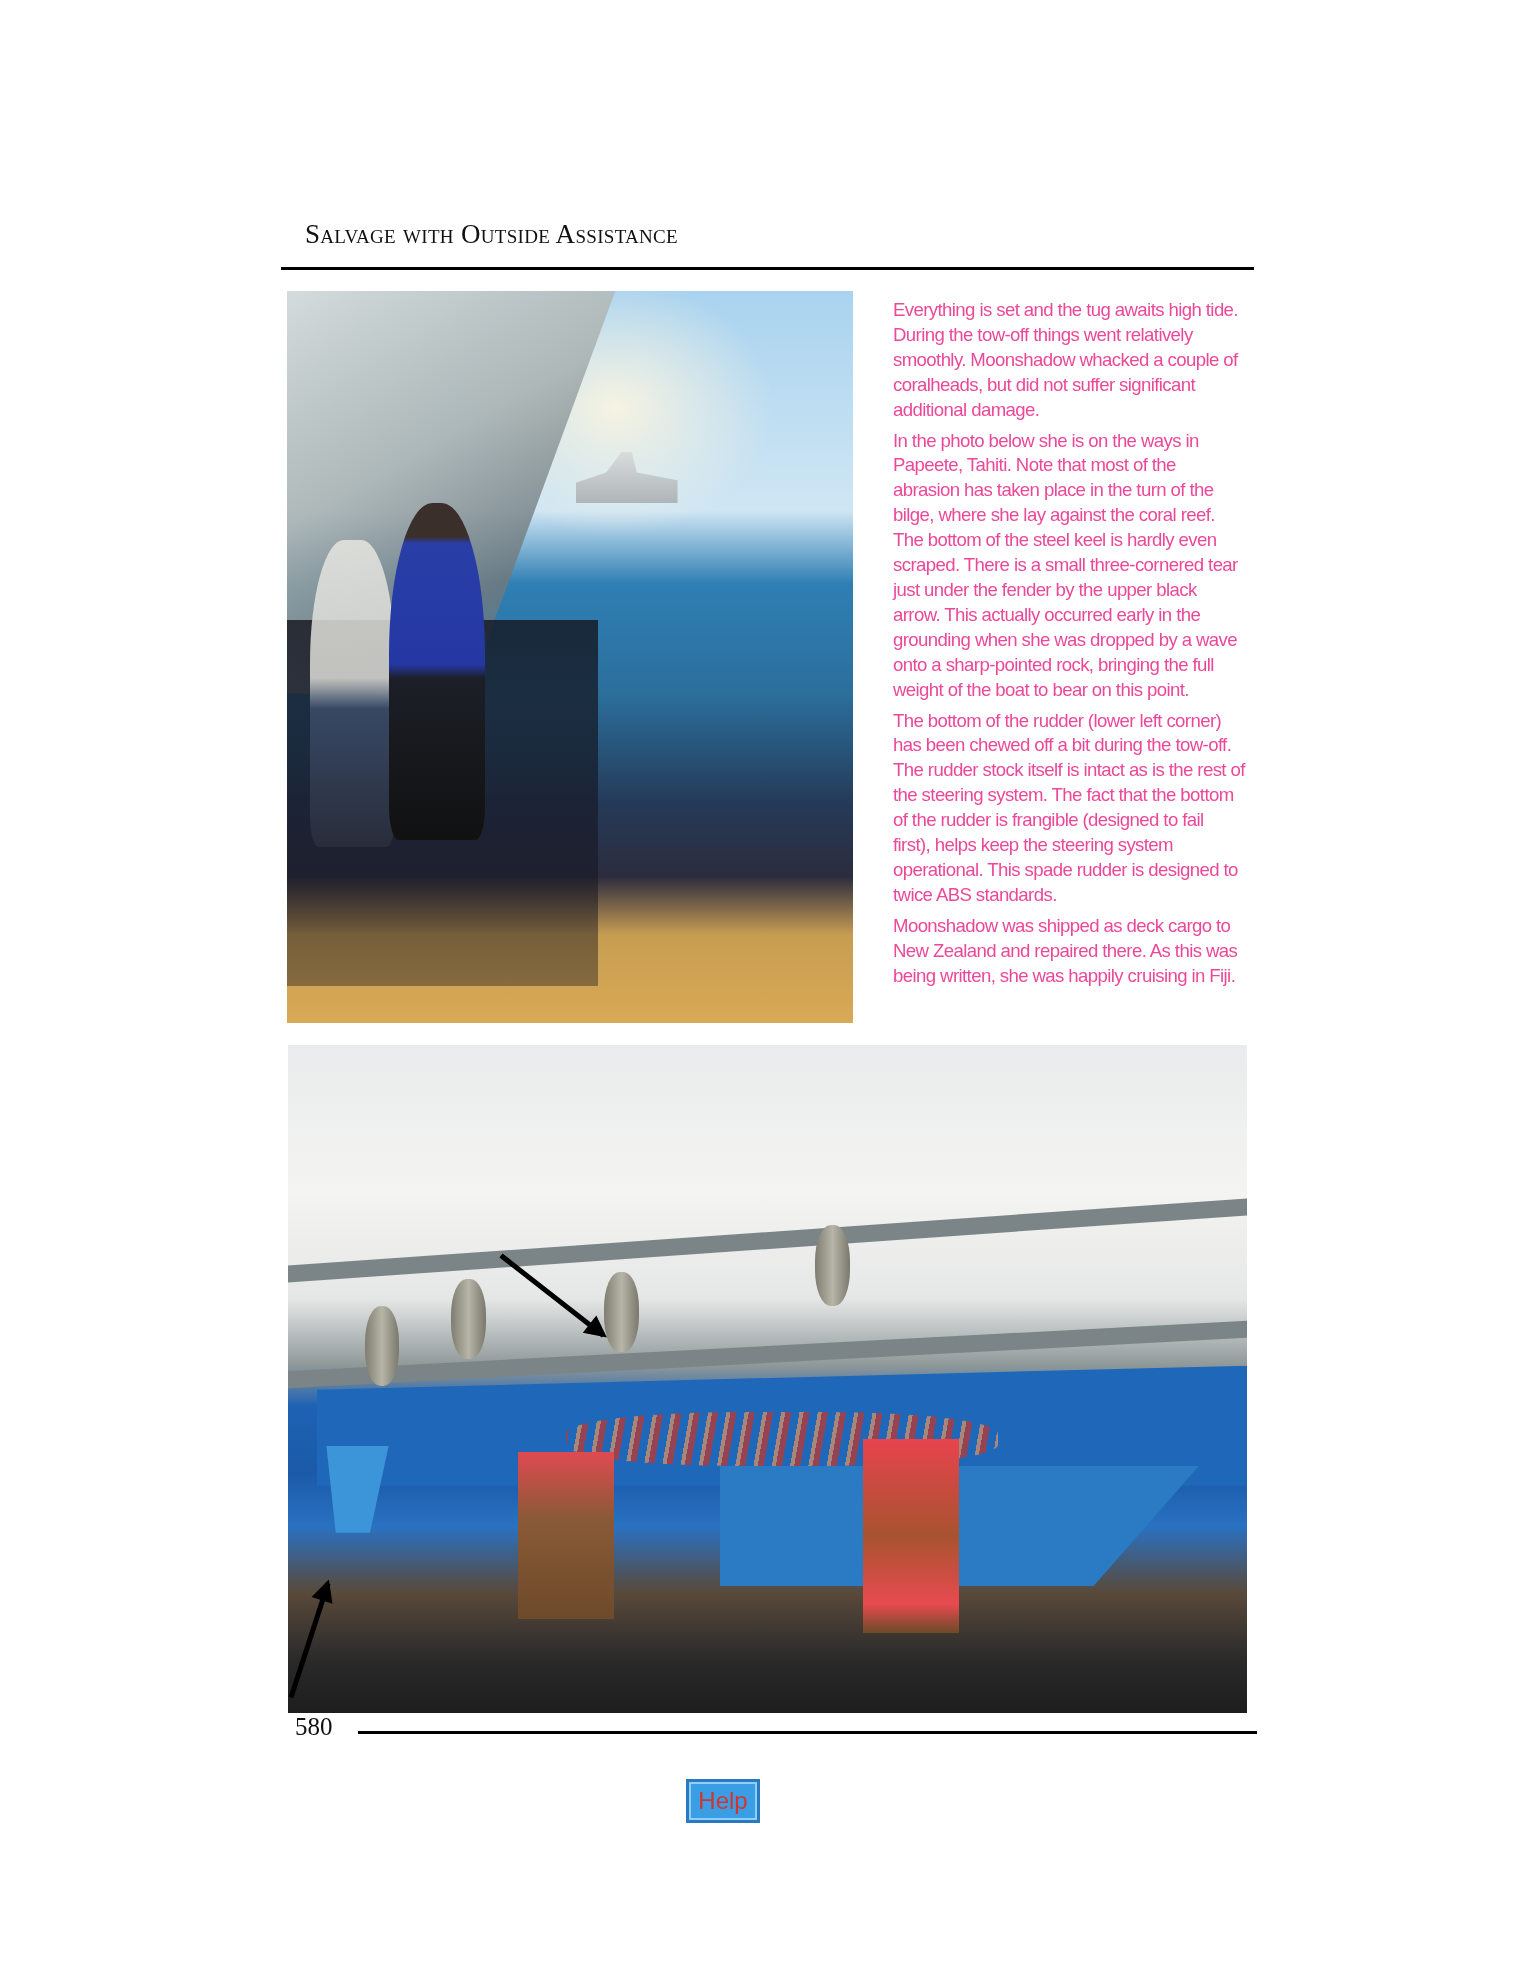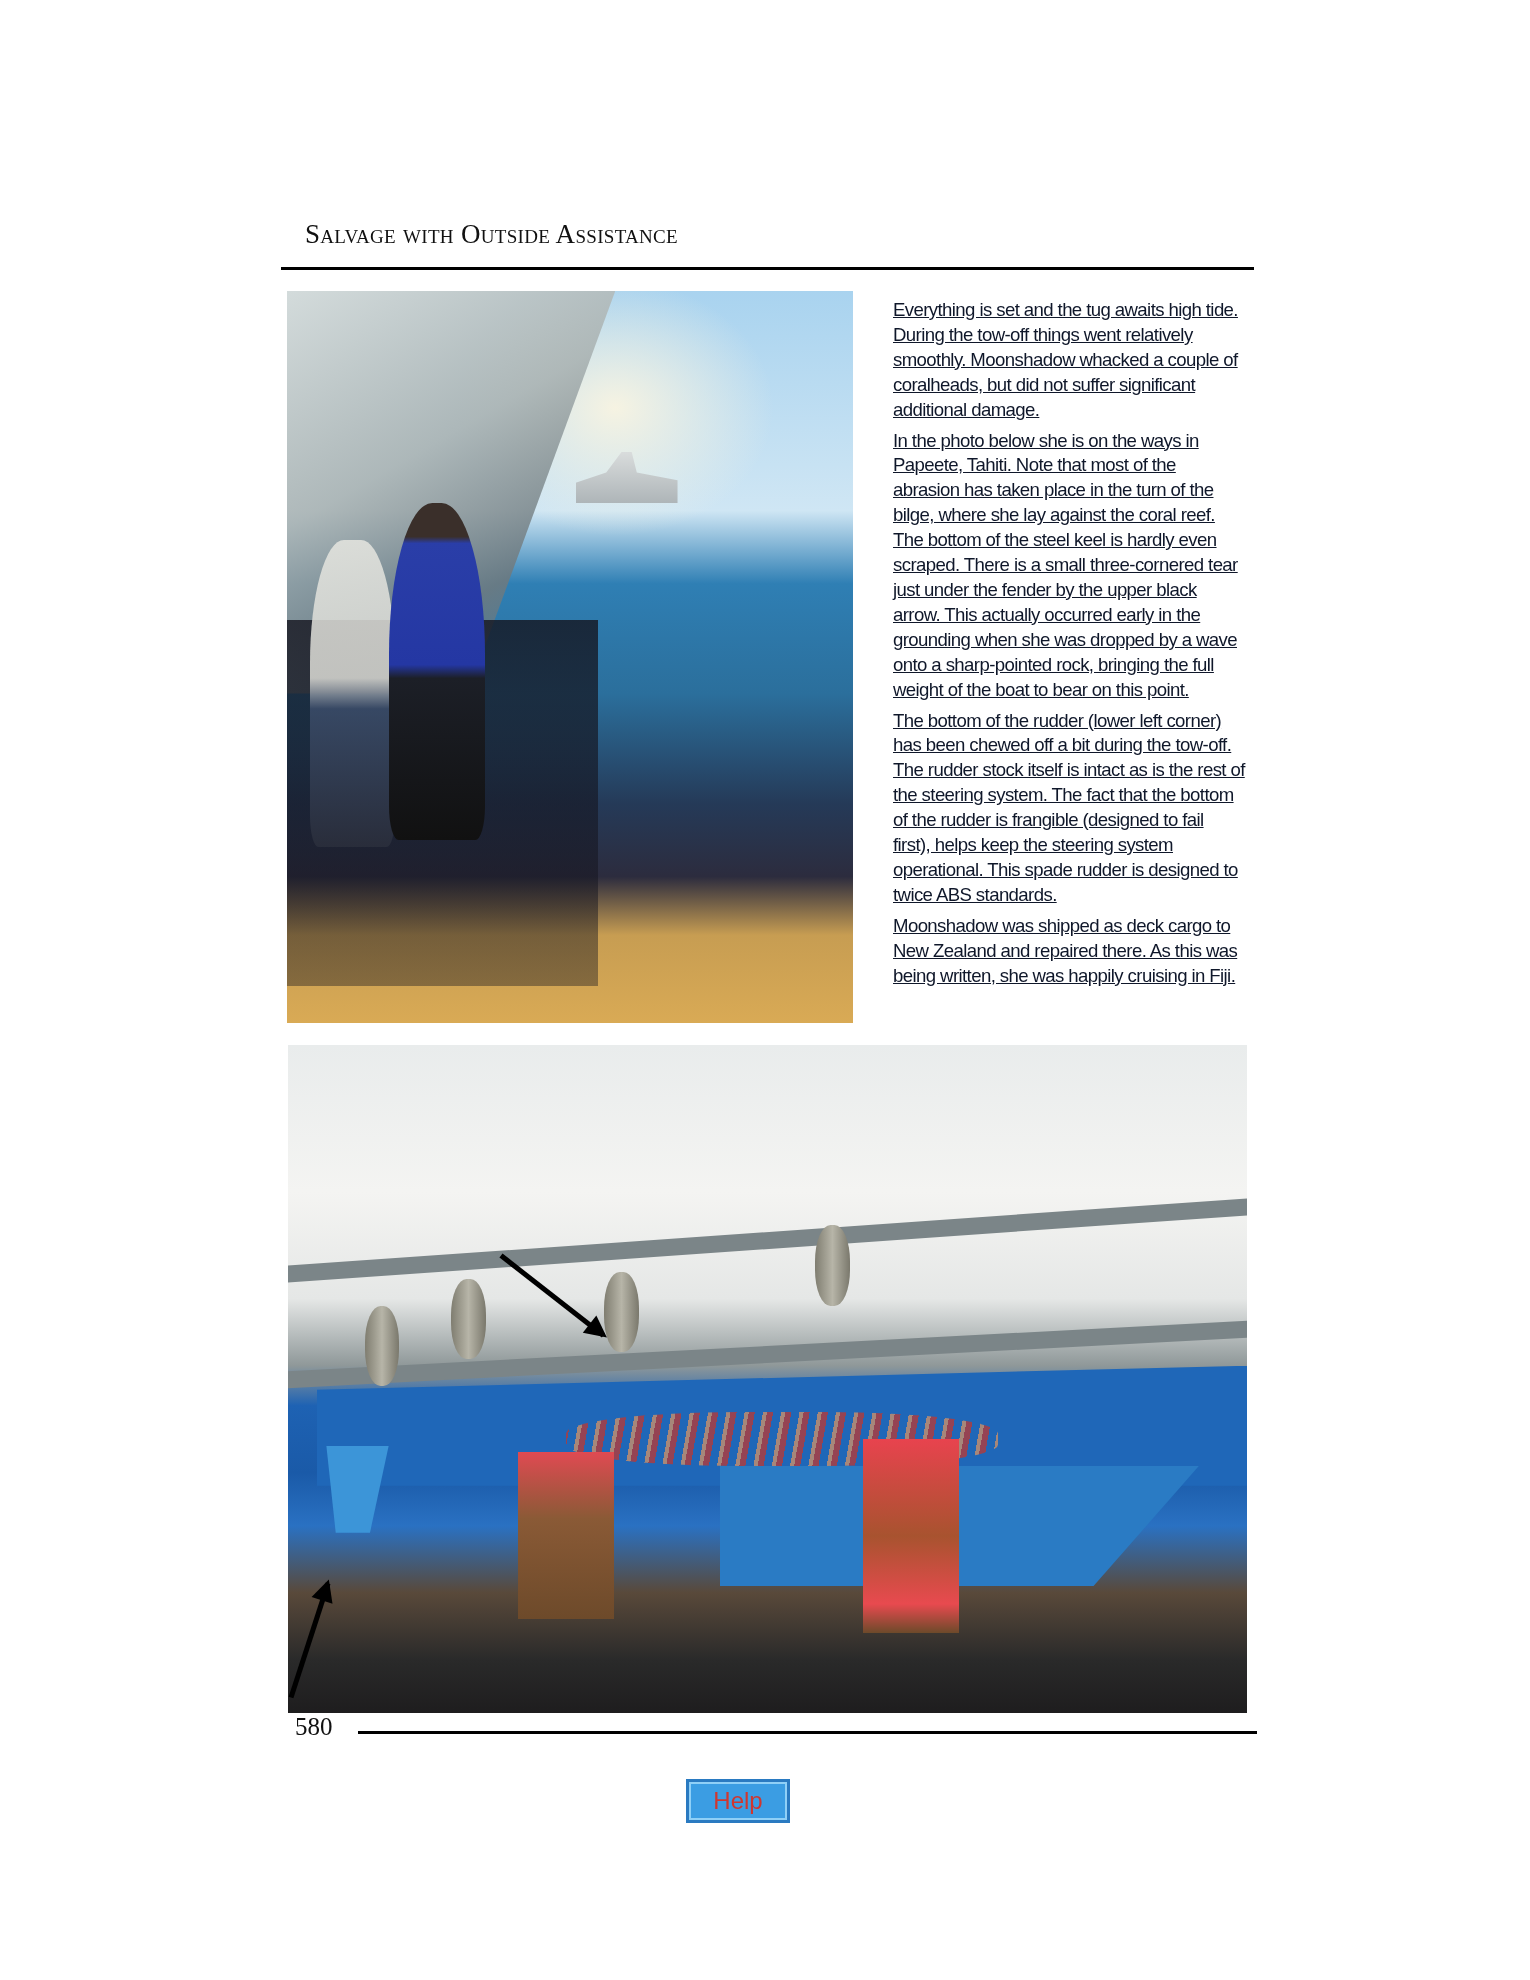--- a/index.html
+++ b/index.html
@@ -24,25 +24,25 @@
   .photo-bottom .keel { position:absolute; left:45%; top:63%; width:50%; height:18%; background:#2a7bc4; clip-path:polygon(0 0,100% 0,78% 100%,0 100%); }
   .photo-bottom .rudder { position:absolute; left:4%; top:60%; width:6.5%; height:13%; background:#3c95d8; clip-path:polygon(0 0,100% 0,70% 100%,15% 100%); }
   .photo-bottom .damage { position:absolute; left:29%; top:55%; width:45%; height:8%; background:repeating-linear-gradient(100deg,#b33a3a 0 6px,#1f67b8 6px 14px,#c98f6a 14px 18px); opacity:0.8; border-radius:40%; }
   .photo-bottom .block1 { position:absolute; left:24%; top:61%; width:10%; height:25%; background:linear-gradient(180deg,#e04a52 0%,#8a5a36 40%,#6d4a2a 100%); }
   .photo-bottom .block2 { position:absolute; left:60%; top:59%; width:10%; height:29%; background:linear-gradient(180deg,#e8434e 0%,#a8532f 50%,#e84a4f 85%,#6d4a2a 100%); }
   .photo-bottom .fender { position:absolute; width:3.6%; height:12%; background:linear-gradient(90deg,#7f7d70,#b7b5a8,#7a786c); border-radius:45%; }
   .photo-bottom .stripe { position:absolute; left:0; top:28%; width:100%; height:2.5%; background:#7b8588; transform:skewY(-4deg); }
   .photo-bottom .stripe2 { position:absolute; left:0; top:45%; width:100%; height:2.5%; background:#7b8588; transform:skewY(-3deg); }
   .arrow { position:absolute; height:5px; background:#000; transform-origin:0 50%; }
   .arrow::after { content:""; position:absolute; right:-4px; top:-9px; border-left:22px solid #000; border-top:11px solid transparent; border-bottom:11px solid transparent; }
-  .body-text { position:absolute; left:893px; top:298px; width:352px; font-family:"Liberation Sans", sans-serif; font-size:18.6px; line-height:24.9px; color:#0f172a; letter-spacing:-0.6px;text-decoration:underline; }
+  .body-text { position:absolute; left:893px; top:298px; width:352px; font-family:"Liberation Sans", sans-serif; font-size:18.6px; line-height:24.9px; color:#ec4899; letter-spacing:-0.6px; }
   .body-text p { margin:0 0 6px 0; }
   .page-number { position:absolute; left:295px; top:1713px; font-family:"Liberation Serif", serif; font-size:25px; color:#111; }
   .footer-rule { position:absolute; left:358px; top:1731px; width:899px; height:3px; background:#000; }
-  .help-button { position:absolute; left:686px; top:1779px; width:104px; height:44px; box-sizing:border-box; background:#3b9de3; border:3px solid #2a7ac1; box-shadow: inset 0 0 0 2px #8fd0f7; color:#d0362f; font-family:"Liberation Sans", sans-serif; font-size:24px; text-align:center; line-height:38px; cursor:pointer; }
+  .help-button { position:absolute; left:686px; top:1779px; width:74px; height:44px; box-sizing:border-box; background:#3b9de3; border:3px solid #2a7ac1; box-shadow: inset 0 0 0 2px #8fd0f7; color:#d0362f; font-family:"Liberation Sans", sans-serif; font-size:24px; text-align:center; line-height:38px; cursor:pointer; }
 </style>
 </head>
 <body>
 
 <div class="page-title">Salvage with Outside Assistance</div>
 <div class="header-rule"></div>
 
 <div class="photo photo-top">
   <div class="hull"></div>
   <div class="shadow"></div>

